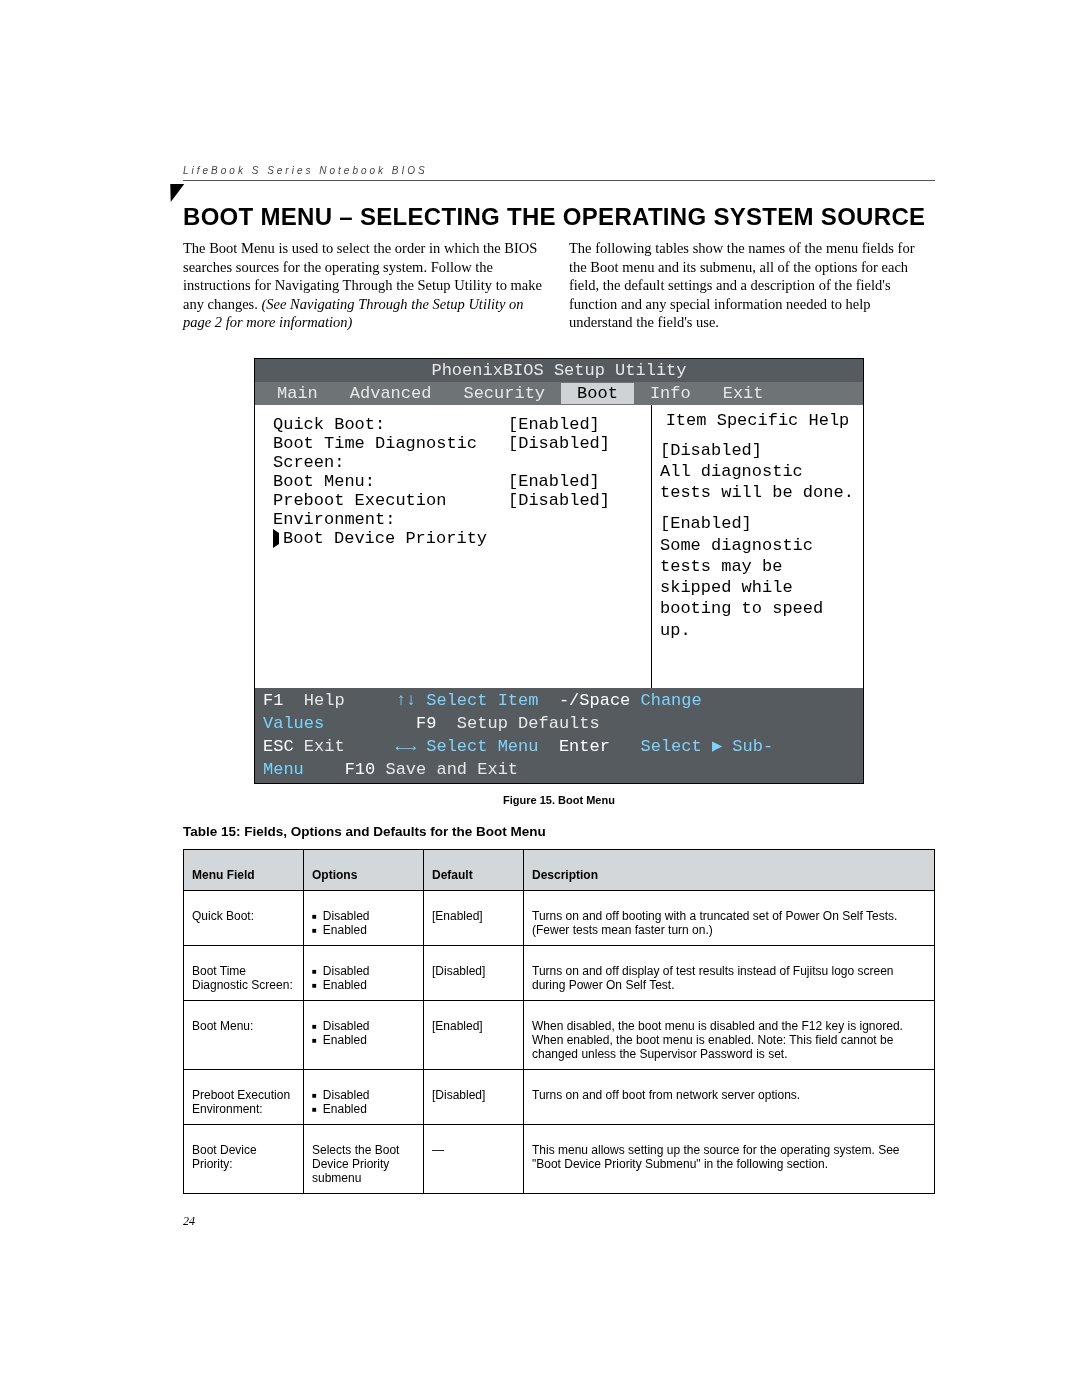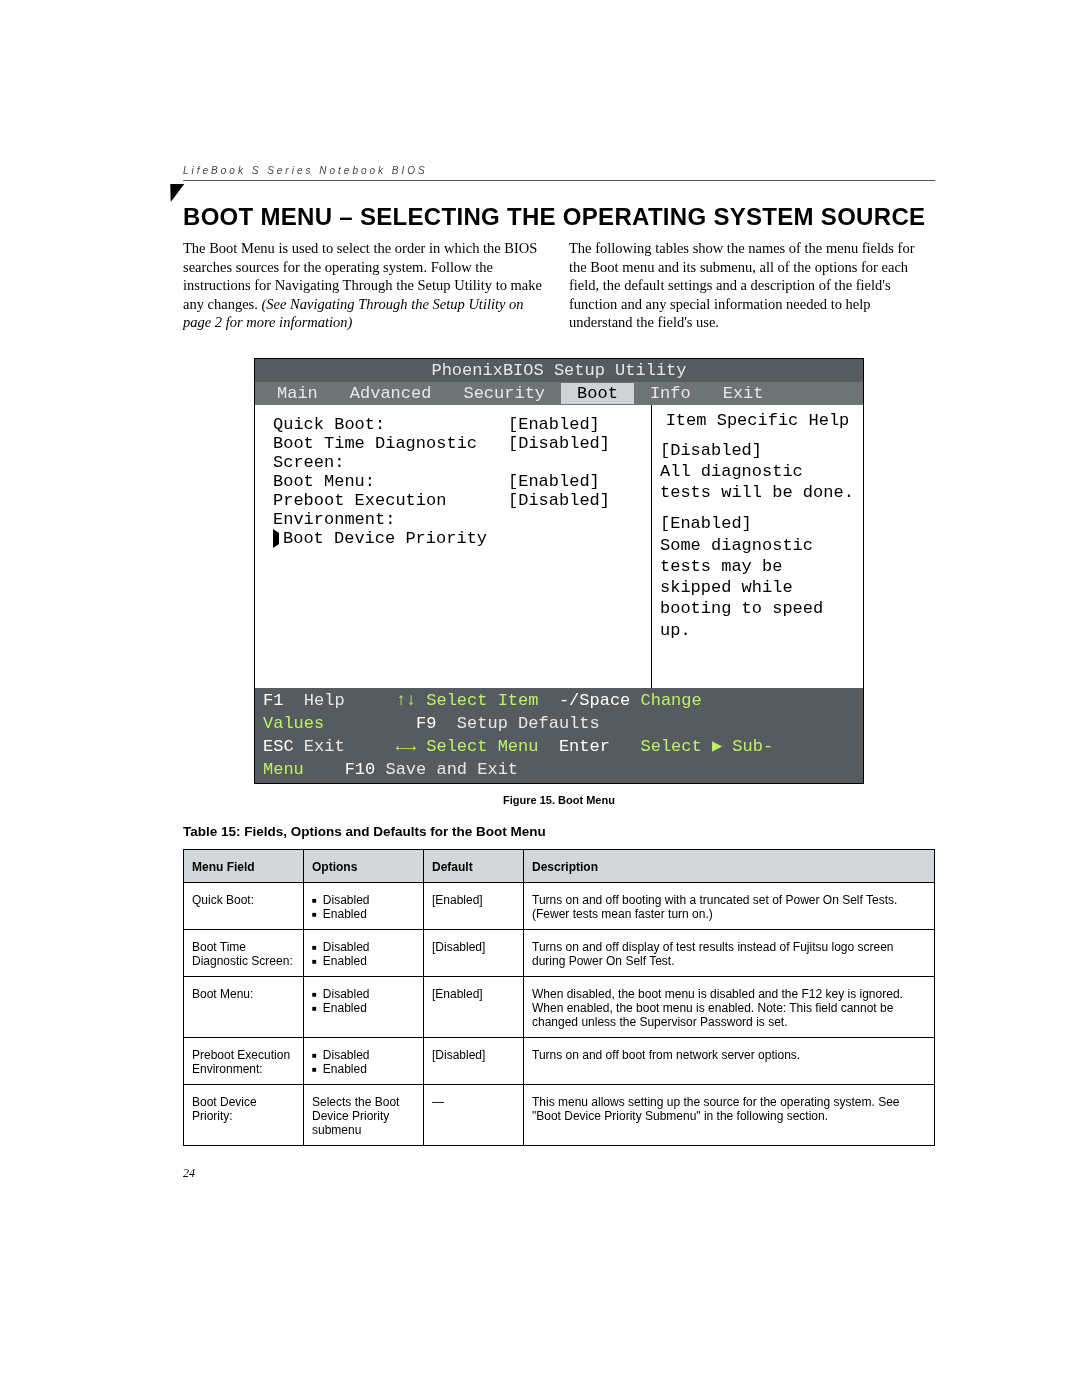--- a/index.html
+++ b/index.html
@@ -60,26 +60,26 @@
   .bios-left .tri::before{
     content:""; display:inline-block; margin-right:4px;
     border-top:4px solid transparent; border-bottom:4px solid transparent;
     border-left:6px solid #000; vertical-align:middle;
   }
   .bios-right { width:212px; border-left:1px solid #000; padding:6px 8px; }
   .bios-right .hdr { text-align:center; margin-bottom:10px; }
   .bios-right p { margin-bottom:10px; line-height:1.25; }
   .bios-footer { background:#555b5e; color:#e8e8e8; padding:2px 8px; line-height:1.35; }
   .bios-footer .k { color:#fff; }
-  .bios-footer .d { color:#bef264; }
+  .bios-footer .d { color:#7dd3fc; }
   .fig-caption { text-align:center; font-family:Arial, sans-serif; font-size:11px; font-weight:bold; margin:10px 0 18px; }
 
   .table-title { font-family:Arial, sans-serif; font-weight:bold; font-size:13.5px; margin:4px 0 10px; }
   table.opts { width:100%; border-collapse:collapse; font-family:Arial, sans-serif; font-size:12px; }
-  table.opts th, table.opts td { border:1px solid #000; padding:10px 8px 8px; vertical-align:top; text-align:left; }
+  table.opts th, table.opts td { border:1px solid #000; padding:18px 8px 8px; vertical-align:top; text-align:left; }
   table.opts thead th { background:#d4d7d9; font-weight:bold; }
   table.opts td ul { list-style:none; padding-left:0; }
   table.opts td ul li::before { content:"■"; font-size:8px; margin-right:6px; vertical-align:1px; }
   .col-menu { width:120px; }
   .col-options { width:120px; }
   .col-default { width:100px; }
   .page-num { font-style:italic; font-size:12px; margin-top:20px; }
 </style>
 </head>
 <body>

